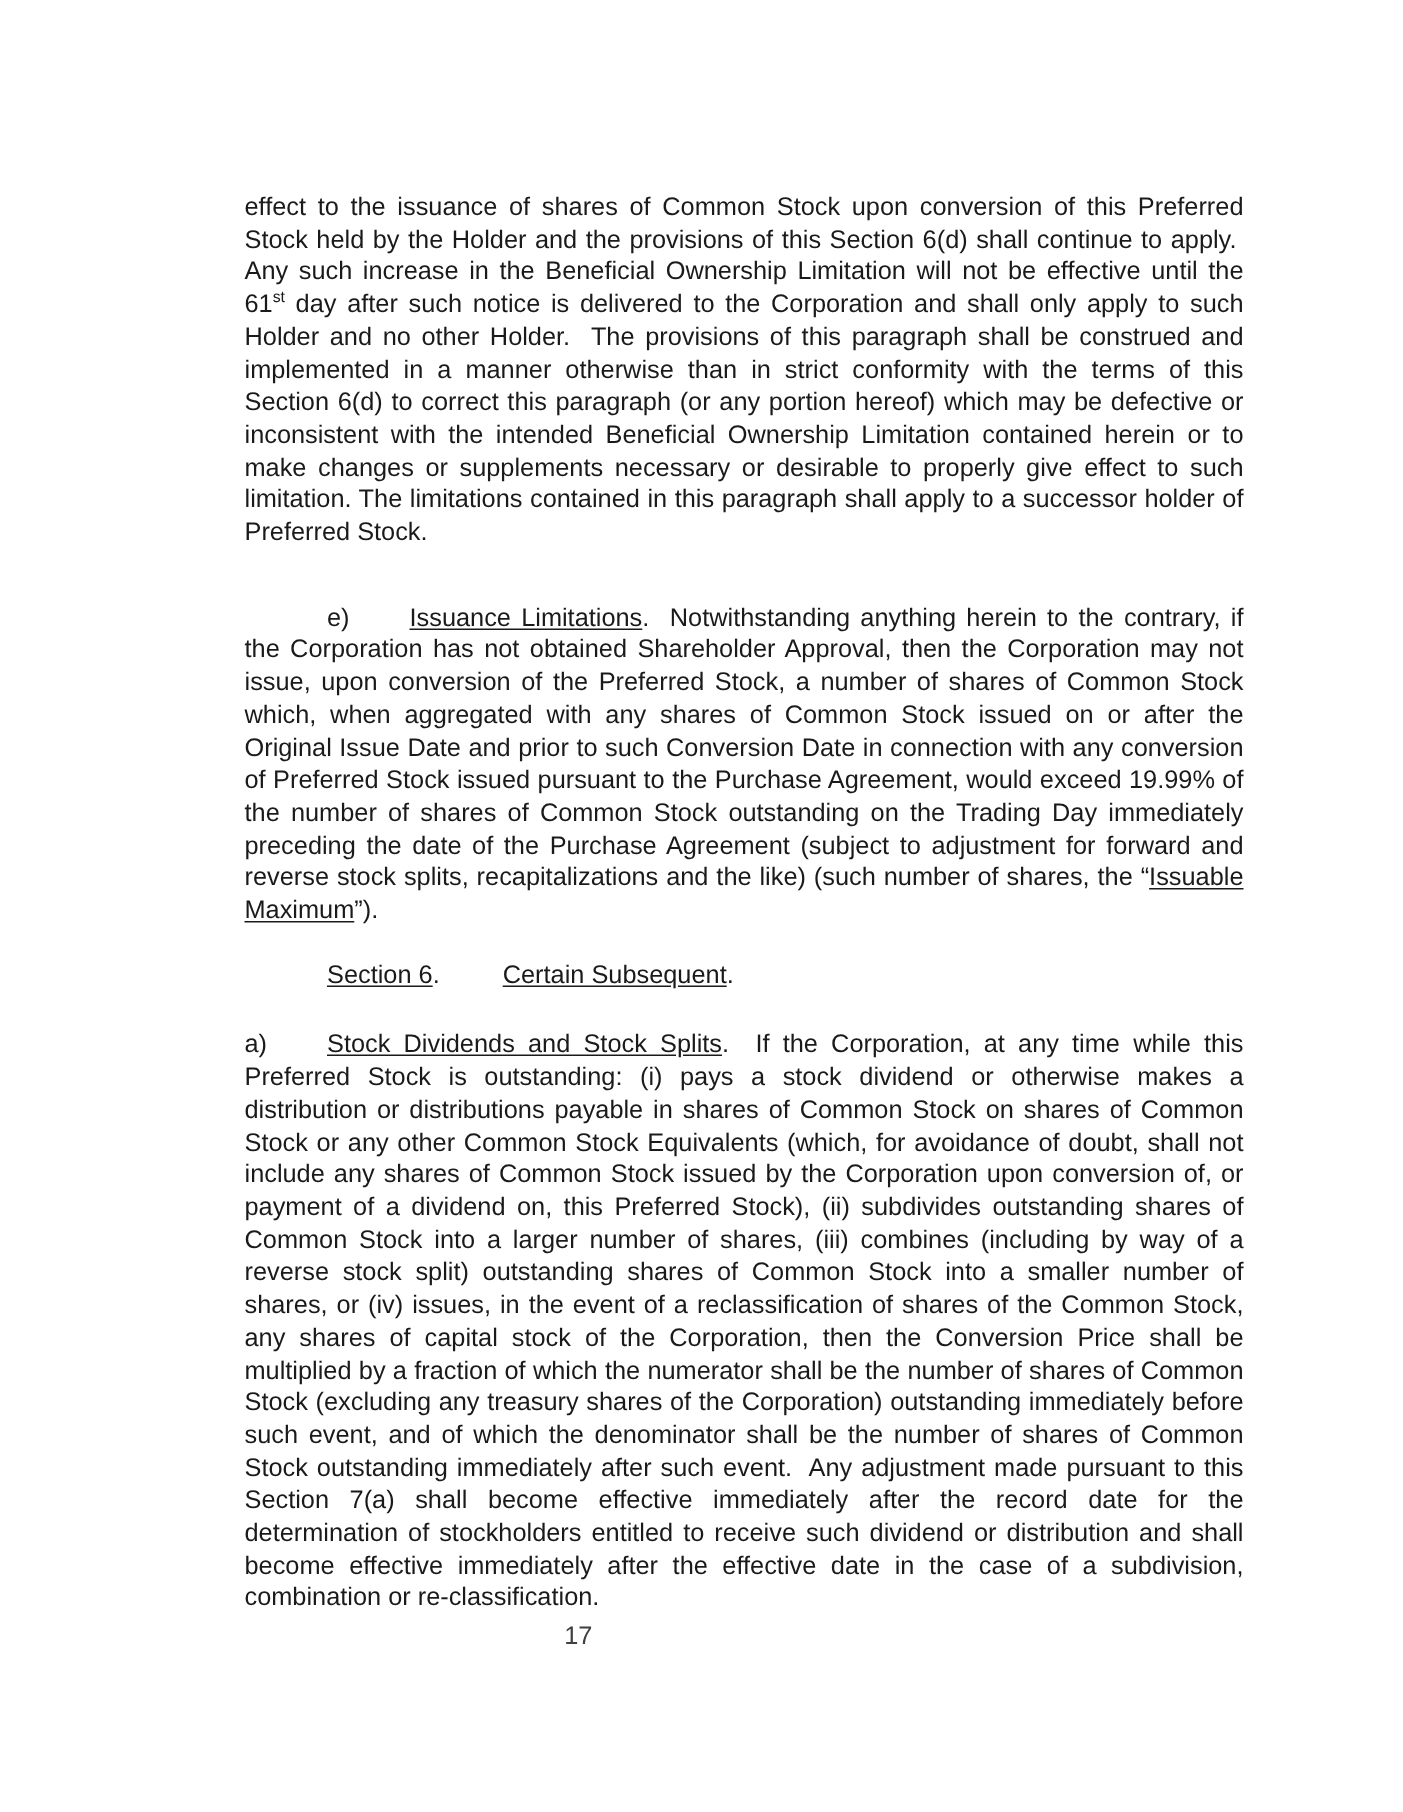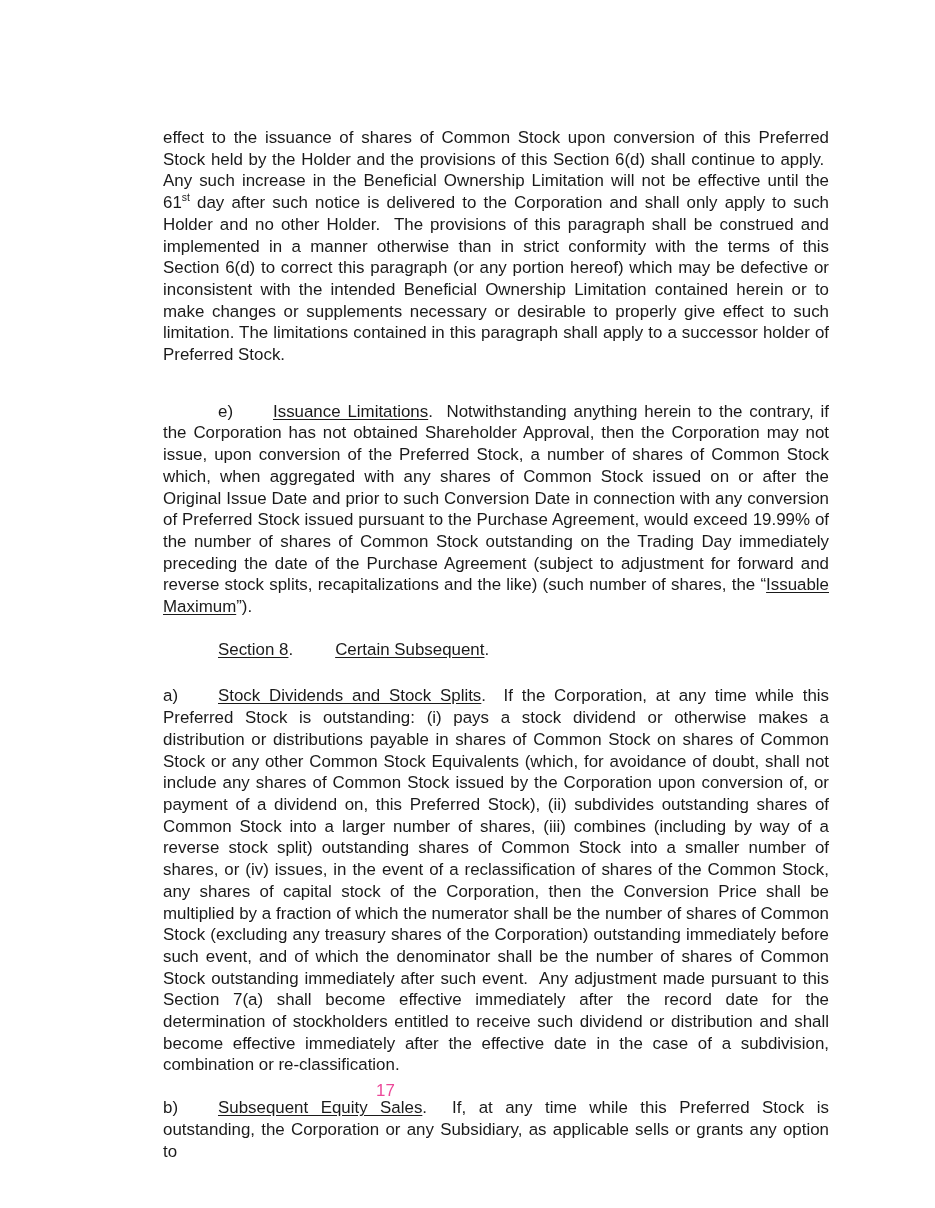--- a/index.html
+++ b/index.html
@@ -54,29 +54,28 @@
     vertical-align: super;
     font-size: 10.5px;
     line-height: 0;
   }
   .page-number {
     position: absolute;
     left: 0;
     top: 1081px;
     width: 771px;
     text-align: center;
-    color: #ec4899;
+    color: #404040;
     font-size: 16.9px;
   }
 </style>
 </head>
 <body>
 
 <div class="page">
   <div class="body-text">
     <p class="para"><span>effect to the issuance of shares of Common Stock upon conversion of this Preferred Stock held by the Holder and the provisions of this Section 6(d) shall continue to apply.&nbsp; Any such increase in the Beneficial Ownership Limitation will not be effective until the 61</span><span class="sup">st</span><span> day after such notice is delivered to the Corporation and shall only apply to such Holder and no other Holder.&nbsp; The provisions of this paragraph shall be construed and implemented in a manner otherwise than in strict conformity with the terms of this Section 6(d) to correct this paragraph (or any portion hereof) which may be defective or inconsistent with the intended Beneficial Ownership Limitation contained herein or to make changes or supplements necessary or desirable to properly give effect to such limitation. The limitations contained in this paragraph shall apply to a successor holder of Preferred Stock.</span></p>
     <p class="para indent"><span class="label">e)</span><span class="u">Issuance Limitations</span><span>.&nbsp; Notwithstanding anything herein to the contrary, if the Corporation has not obtained Shareholder Approval, then the Corporation may not issue, upon conversion of the Preferred Stock, a number of shares of Common Stock which, when aggregated with any shares of Common Stock issued on or after the Original Issue Date and prior to such Conversion Date in connection with any conversion of Preferred Stock issued pursuant to the Purchase Agreement, would exceed 19.99% of the number of shares of Common Stock outstanding on the Trading Day immediately preceding the date of the Purchase Agreement (subject to adjustment for forward and reverse stock splits, recapitalizations and the like) (such number of shares, the “</span><span class="u">Issuable Maximum</span><span>”).</span></p>
-    <p class="heading"><span class="u">Section 8</span><span>.</span><span class="tab"></span><span class="u">Certain Subsequent</span><span>.</span></p>
+    <p class="heading"><span class="u">Section 6</span><span>.</span><span class="tab"></span><span class="u">Certain Subsequent</span><span>.</span></p>
     <p class="para"><span class="label">a)</span><span class="u">Stock Dividends and Stock Splits</span><span>.&nbsp; If the Corporation, at any time while this Preferred Stock is outstanding: (i) pays a stock dividend or otherwise makes a distribution or distributions payable in shares of Common Stock on shares of Common Stock or any other Common Stock Equivalents (which, for avoidance of doubt, shall not include any shares of Common Stock issued by the Corporation upon conversion of, or payment of a dividend on, this Preferred Stock), (ii) subdivides outstanding shares of Common Stock into a larger number of shares, (iii) combines (including by way of a reverse stock split) outstanding shares of Common Stock into a smaller number of shares, or (iv) issues, in the event of a reclassification of shares of the Common Stock, any shares of capital stock of the Corporation, then the Conversion Price shall be multiplied by a fraction of which the numerator shall be the number of shares of Common Stock (excluding any treasury shares of the Corporation) outstanding immediately before such event, and of which the denominator shall be the number of shares of Common Stock outstanding immediately after such event.&nbsp; Any adjustment made pursuant to this Section 7(a) shall become effective immediately after the record date for the determination of stockholders entitled to receive such dividend or distribution and shall become effective immediately after the effective date in the case of a subdivision, combination or re-classification.</span></p>
-    <p class="para"><span class="label">b)</span><span class="u">Subsequent Equity Sales</span><span>.&nbsp; If, at any time while this Preferred Stock is outstanding, the Corporation or any Subsidiary, as applicable sells or grants any option to</span></p>
   </div>
   <div class="page-number">17</div>
 </div>
 
 </body></html>

